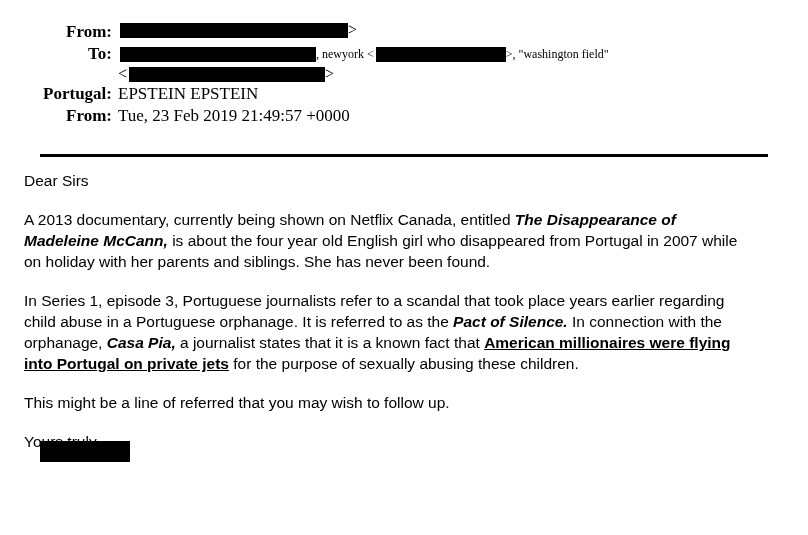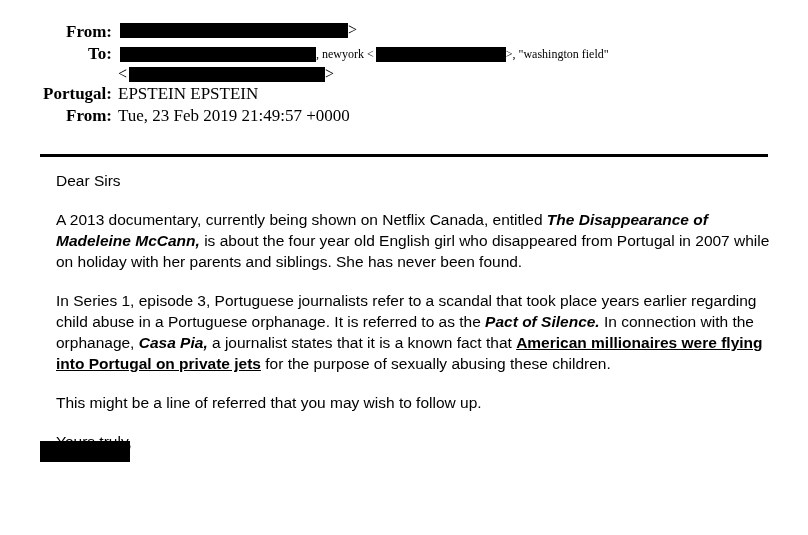--- a/index.html
+++ b/index.html
@@ -76,21 +76,21 @@
     position: absolute;
     left: 40px;
     right: 40px;
     top: 154px;
     border-top: 3px solid #000000;
   }
 
   
   .letter {
     position: absolute;
-    left: 56px;
+    left: 24px;
     top: 170px;
     width: 730px;
     font-family: "Liberation Sans", sans-serif;
     font-size: 15.5px;
     line-height: 21px;
   }
   .letter p {
     margin: 0 0 18px 0;
   }
   .letter .salutation {

